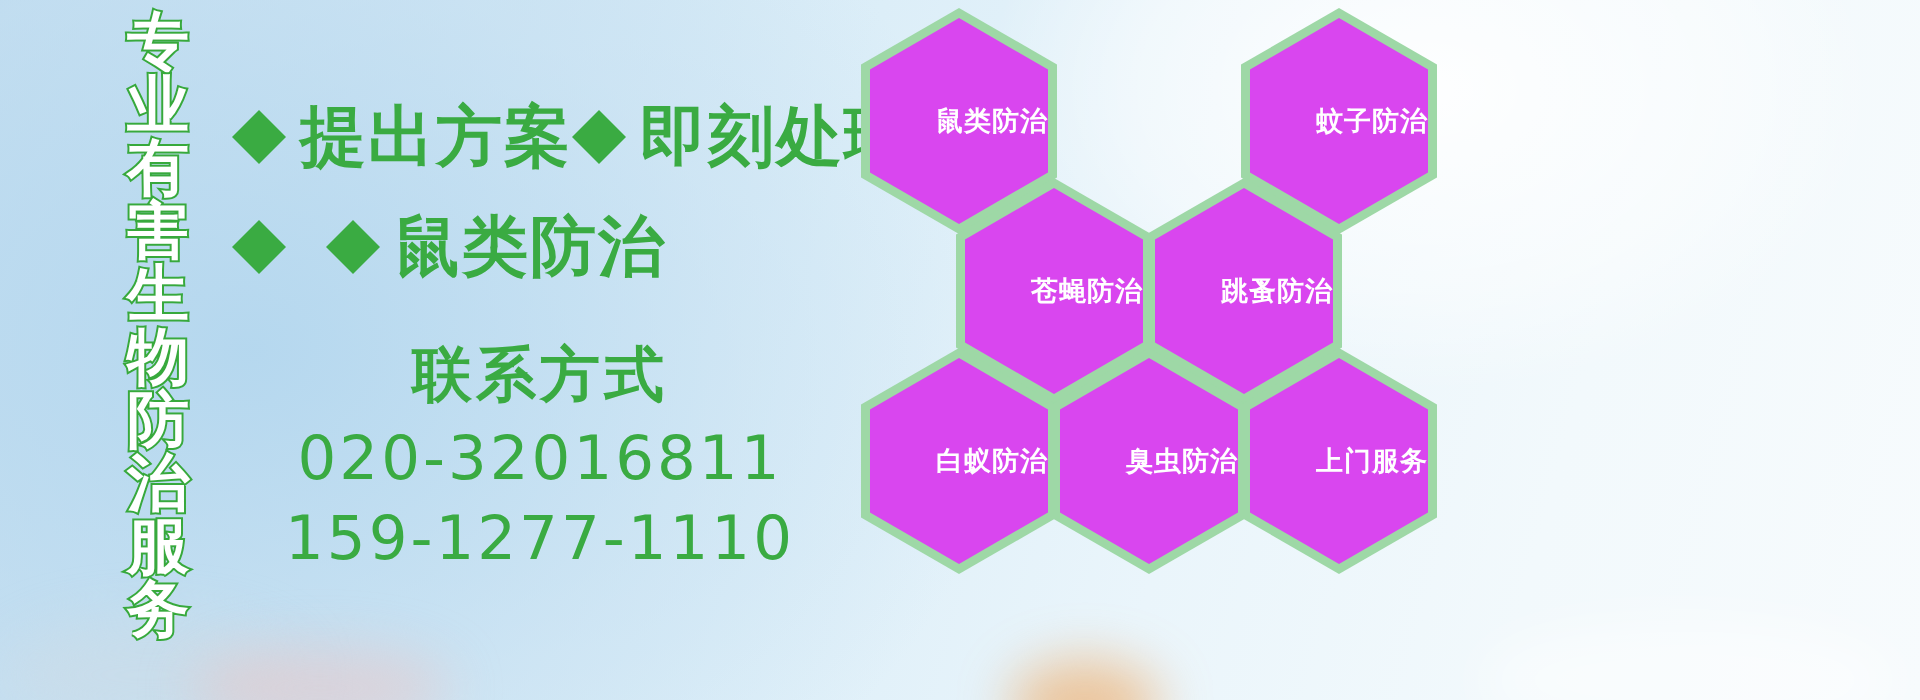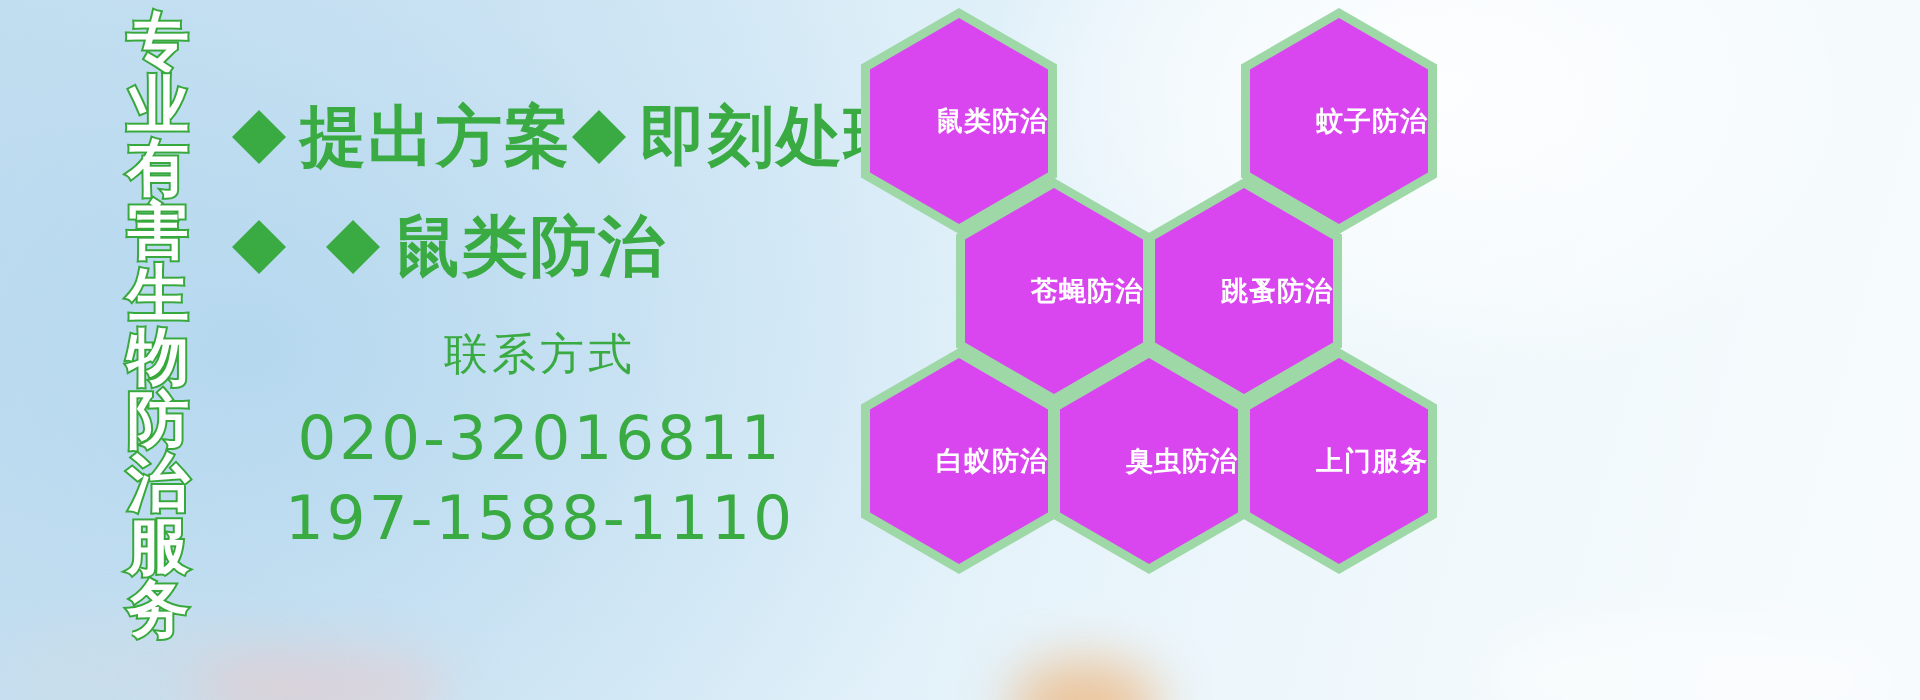--- a/index.html
+++ b/index.html
@@ -56,22 +56,23 @@
   }
   .feat-gap{width:26px;}
 
   
   #contact{
     position:absolute;left:260px;top:318px;width:560px;text-align:center;
     color:#3aab42;
   }
   #contact-heading{
     font-family:"DejaVu Sans","Liberation Sans",sans-serif;
-    font-weight:normal;font-size:44px;line-height:72px;letter-spacing:4px;
+    font-weight:bold;font-size:60px;line-height:72px;letter-spacing:4px;
     color:#3aab42;
+    margin-top:20px;
   }
   .phone{
     font-family:"DejaVu Sans","Liberation Sans",sans-serif;
     font-size:61px;line-height:80px;letter-spacing:3px;color:#3aab42;
     font-weight:400;
   }
   #phone-1{margin-top:8px;}
 
   
   #honeycomb{position:absolute;left:855px;top:0px;width:640px;height:580px;}
@@ -136,21 +137,21 @@
       <div class="feat-item">
         <span class="diamond"></span>
         <span class="feat-label">鼠类防治</span>
       </div>
     </div>
   </div>
 
   <div id="contact">
     <div id="contact-heading">联系方式</div>
     <div class="phone" id="phone-1">020-32016811</div>
-    <div class="phone" id="phone-2">197-1588-1110</div>
+    <div class="phone" id="phone-2">159-1277-1110</div>
   </div>
 
   <div id="honeycomb">
     <div class="hex" style="left:6px;  top:8px;">
       <div class="hex-inner">
         <span class="hex-label">鼠类防治</span>
       </div>
     </div>
     <div class="hex" style="left:386px;top:8px;">
       <div class="hex-inner">

